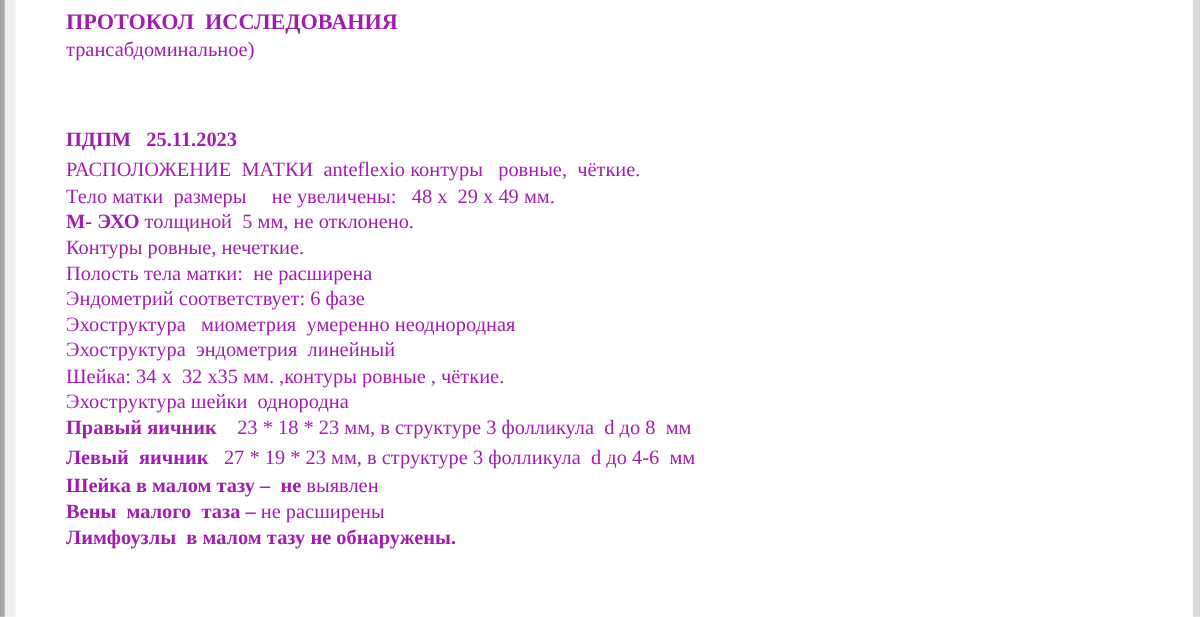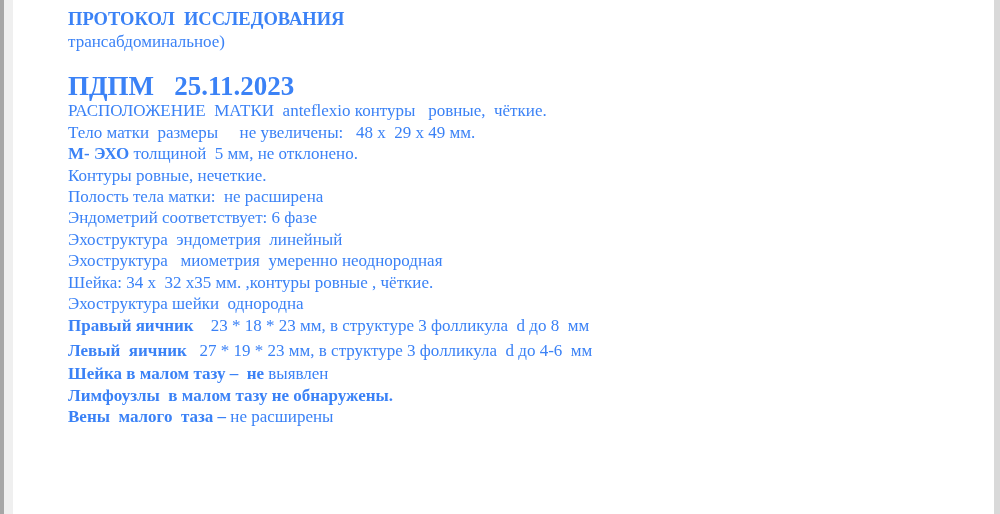--- a/index.html
+++ b/index.html
@@ -32,42 +32,43 @@
     background: #efefef;
   }
   .edge-right {
     position: absolute;
     right: 0; top: 0;
     width: 6px; height: 100%;
     background: #d9d9d9;
   }
   .content {
     position: absolute;
-    left: 68px;
+    left: 55px;
     top: 7px;
     right: 25px;
-    color: #3b82f6;
+    color: #a21caf;
   }
   .line {
     font-size: 17px;
     line-height: 21.4px;
     white-space: pre-wrap;
   }
   .line.title {
     font-size: 18.5px;
     font-weight: 700;
     line-height: 24px;
   }
   .line.heading {
     font-weight: 700;
   }
   .line.date {
-    font-size: 27px;
+    font-size: 17px;
     font-weight: 700;
     line-height: 28px;
+    margin-top: 31px;
   }
   .line.blank {
     height: 20px;
   }
   .line.spaced {
     line-height: 24.5px;
   }
   .seg { font-weight: 400; }
   .seg.bold { font-weight: 700; }
 </style>
@@ -82,23 +83,23 @@
       <div class="line title"><span class="seg bold">ПРОТОКОЛ  ИССЛЕДОВАНИЯ</span></div>
       <div class="line"><span class="seg">трансабдоминальное)</span></div>
       <div class="line blank"></div>
       <div class="line date"><span class="seg bold">ПДПМ   25.11.2023</span></div>
       <div class="line"><span class="seg">РАСПОЛОЖЕНИЕ  МАТКИ  anteflexio контуры   ровные,  чёткие.</span></div>
       <div class="line"><span class="seg">Тело матки  размеры     не увеличены:   48 х  29 х 49 мм.</span></div>
       <div class="line"><span class="seg bold">М- ЭХО</span><span class="seg"> толщиной  5 мм, не отклонено.</span></div>
       <div class="line"><span class="seg">Контуры ровные, нечеткие.</span></div>
       <div class="line"><span class="seg">Полость тела матки:  не расширена</span></div>
       <div class="line"><span class="seg">Эндометрий соответствует: 6 фазе</span></div>
+      <div class="line"><span class="seg">Эхоструктура   миометрия  умеренно неоднородная</span></div>
       <div class="line"><span class="seg">Эхоструктура  эндометрия  линейный</span></div>
-      <div class="line"><span class="seg">Эхоструктура   миометрия  умеренно неоднородная</span></div>
       <div class="line"><span class="seg">Шейка: 34 х  32 х35 мм. ,контуры ровные , чёткие.</span></div>
       <div class="line"><span class="seg">Эхоструктура шейки  однородна</span></div>
       <div class="line spaced"><span class="seg bold">Правый яичник</span><span class="seg">    23 * 18 * 23 мм, в структуре 3 фолликула  d до 8  мм</span></div>
       <div class="line spaced"><span class="seg bold">Левый  яичник</span><span class="seg">   27 * 19 * 23 мм, в структуре 3 фолликула  d до 4-6  мм</span></div>
       <div class="line"><span class="seg bold">Шейка в малом тазу –  не</span><span class="seg"> выявлен</span></div>
+      <div class="line"><span class="seg bold">Вены  малого  таза –</span><span class="seg"> не расширены</span></div>
       <div class="line"><span class="seg bold">Лимфоузлы  в малом тазу не обнаружены.</span></div>
-      <div class="line"><span class="seg bold">Вены  малого  таза –</span><span class="seg"> не расширены</span></div>
     </div>
 </div>
 
 </body></html>

